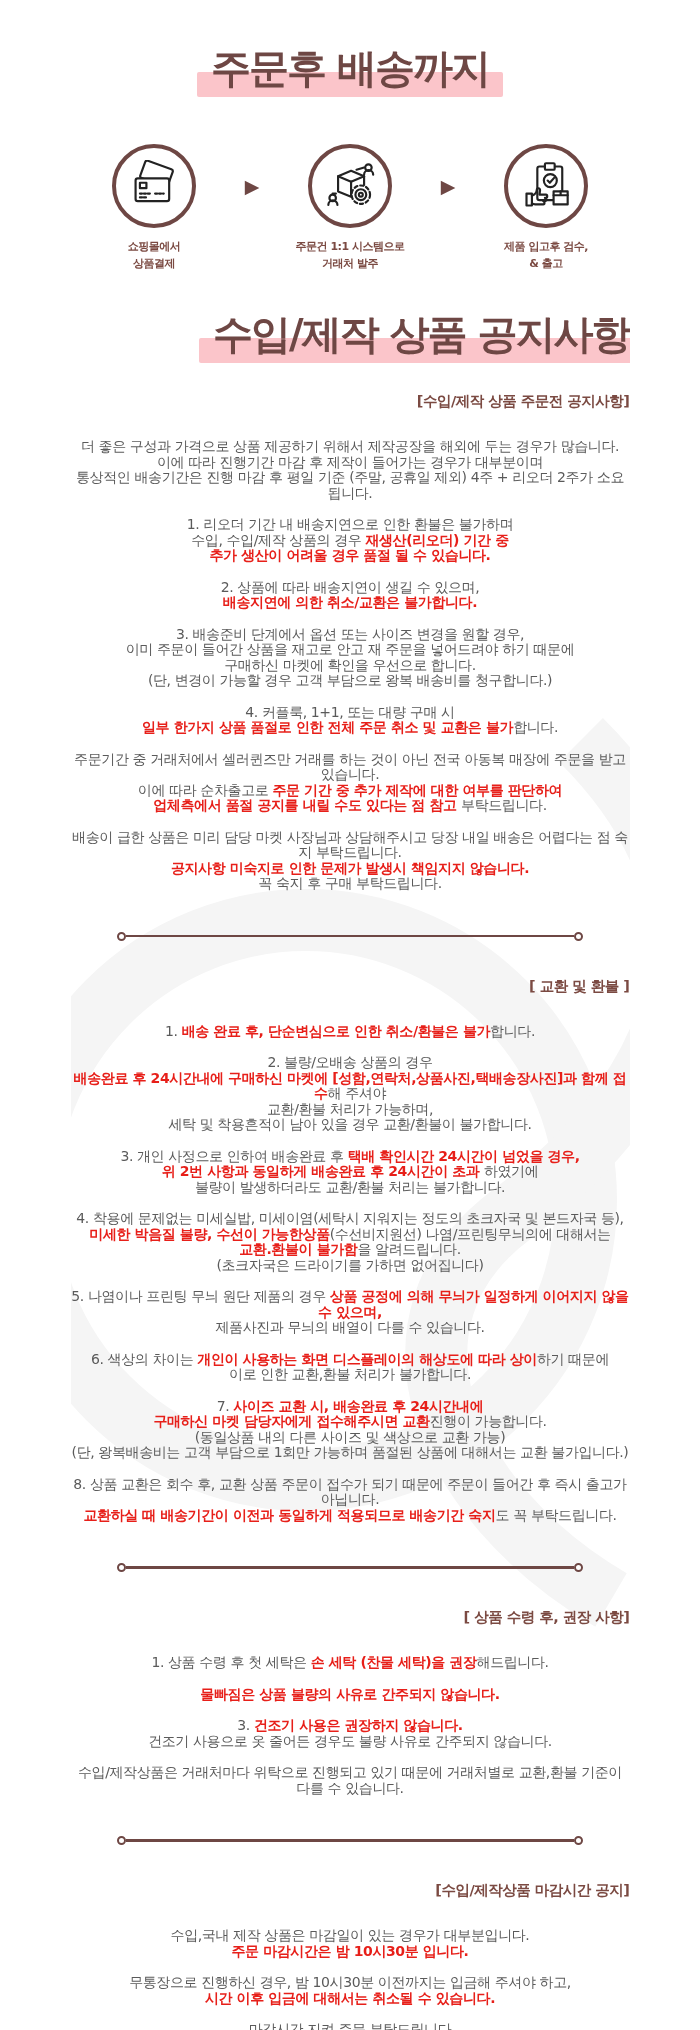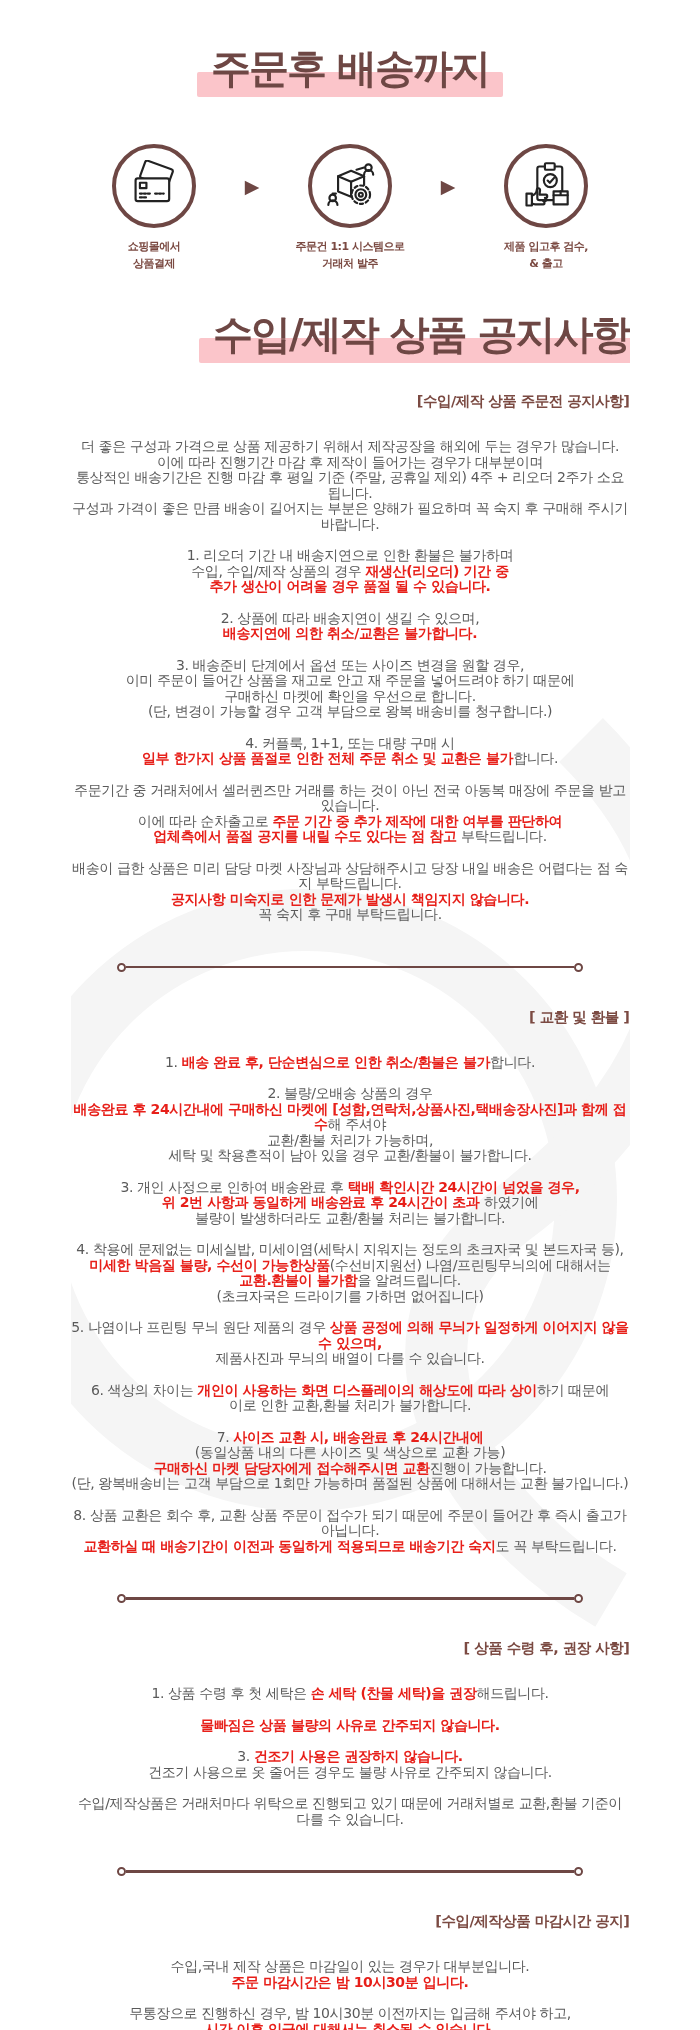--- a/index.html
+++ b/index.html
@@ -176,21 +176,20 @@
     <div class="title-wrap notice-title-wrap">
       <span class="big-title">수입/제작 상품 공지사항</span>
     </div>
 
     <div class="sections">
         <div class="section-heading">[수입/제작 상품 주문전 공지사항]</div>
         <div class="block">
           <div class="line"><span class="txt">더 좋은 구성과 가격으로 상품 제공하기 위해서 제작공장을 해외에 두는 경우가 많습니다.</span></div>
           <div class="line"><span class="txt">이에 따라 진행기간 마감 후 제작이 들어가는 경우가 대부분이며</span></div>
           <div class="line"><span class="txt">통상적인 배송기간은 진행 마감 후 평일 기준 (주말, 공휴일 제외) 4주 + 리오더 2주가 소요됩니다.</span></div>
-          <div class="line"><span class="txt">구성과 가격이 좋은 만큼 배송이 길어지는 부분은 양해가 필요하며 꼭 숙지 후 구매해 주시기 바랍니다.</span></div>
         </div>
         <div class="block">
           <div class="line"><span class="txt">1. 리오더 기간 내 배송지연으로 인한 환불은 불가하며</span></div>
           <div class="line"><span class="txt">수입, 수입/제작 상품의 경우 </span><span class="red">재생산(리오더) 기간 중</span></div>
           <div class="line"><span class="red">추가 생산이 어려울 경우 품절 될 수 있습니다.</span></div>
         </div>
         <div class="block">
           <div class="line"><span class="txt">2. 상품에 따라 배송지연이 생길 수 있으며,</span></div>
           <div class="line"><span class="red">배송지연에 의한 취소/교환은 불가합니다.</span></div>
         </div>
@@ -243,22 +242,22 @@
         <div class="block">
           <div class="line"><span class="txt">5. 나염이나 프린팅 무늬 원단 제품의 경우 </span><span class="red">상품 공정에 의해 무늬가 일정하게 이어지지 않을 수 있으며,</span></div>
           <div class="line"><span class="txt">제품사진과 무늬의 배열이 다를 수 있습니다.</span></div>
         </div>
         <div class="block">
           <div class="line"><span class="txt">6. 색상의 차이는 </span><span class="red">개인이 사용하는 화면 디스플레이의 해상도에 따라 상이</span><span class="txt">하기 때문에</span></div>
           <div class="line"><span class="txt">이로 인한 교환,환불 처리가 불가합니다.</span></div>
         </div>
         <div class="block">
           <div class="line"><span class="txt">7. </span><span class="red">사이즈 교환 시, 배송완료 후 24시간내에</span></div>
+          <div class="line"><span class="red">구매하신 마켓 담당자에게 접수해주시면 교환</span><span class="txt">진행이 가능합니다.</span></div>
           <div class="line"><span class="txt">(동일상품 내의 다른 사이즈 및 색상으로 교환 가능)</span></div>
-          <div class="line"><span class="red">구매하신 마켓 담당자에게 접수해주시면 교환</span><span class="txt">진행이 가능합니다.</span></div>
           <div class="line"><span class="txt">(단, 왕복배송비는 고객 부담으로 1회만 가능하며 품절된 상품에 대해서는 교환 불가입니다.)</span></div>
         </div>
         <div class="block">
           <div class="line"><span class="txt">8. 상품 교환은 회수 후, 교환 상품 주문이 접수가 되기 때문에 주문이 들어간 후 즉시 출고가 아닙니다.</span></div>
           <div class="line"><span class="red">교환하실 때 배송기간이 이전과 동일하게 적용되므로 배송기간 숙지</span><span class="txt">도 꼭 부탁드립니다.</span></div>
         </div>
         <div class="divider">
           <span class="ring"></span>
           <span class="dline"></span>
           <span class="ring"></span>

